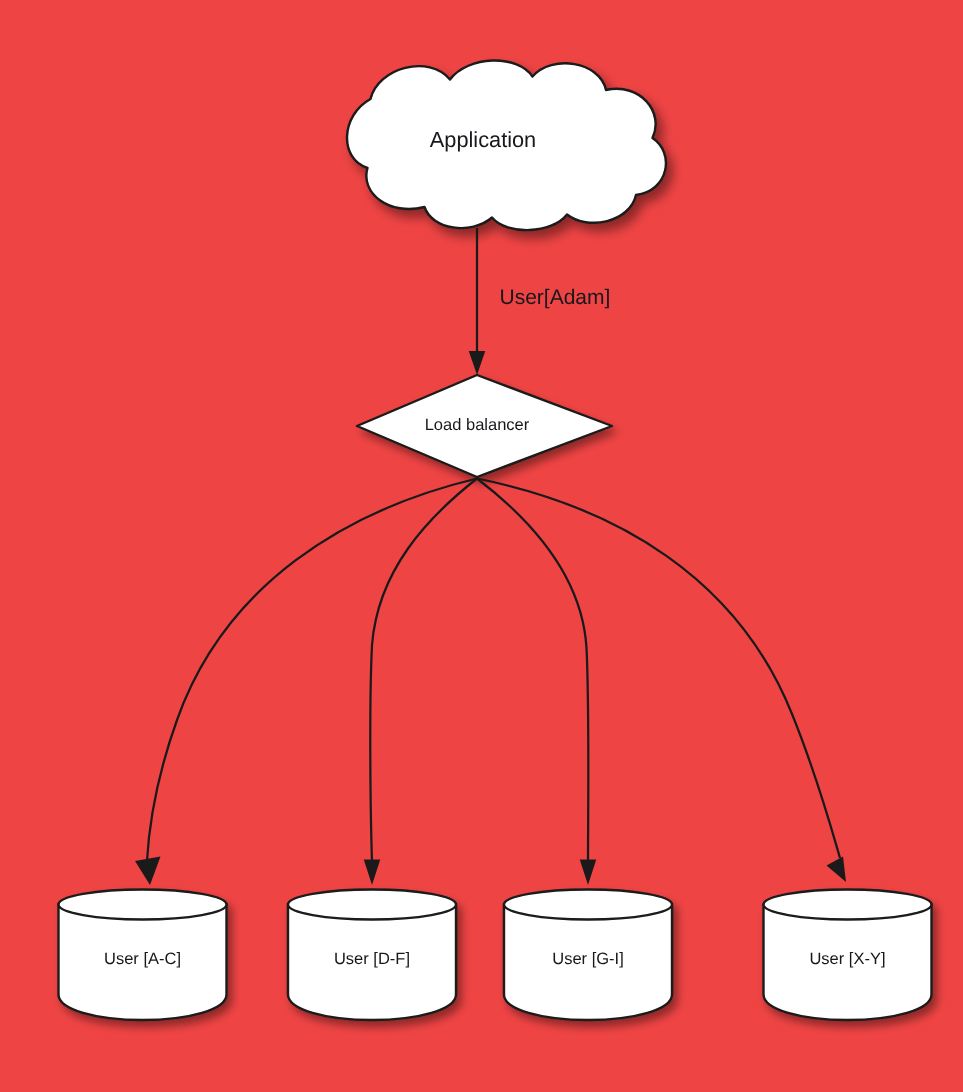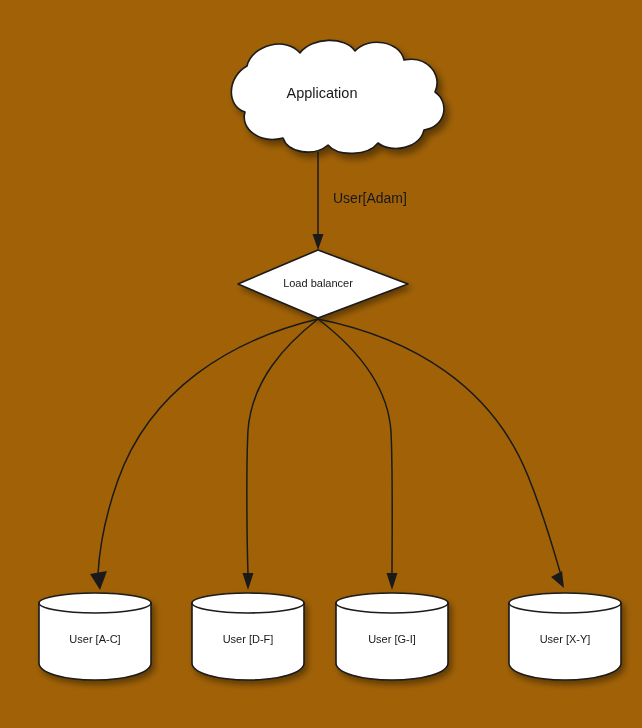--- a/index.html
+++ b/index.html
@@ -10,21 +10,21 @@
   body {
     width: 642px;
     height: 728px;
     font-family: "Liberation Sans", sans-serif;
     overflow: hidden;
   }
   #diagram-canvas {
     position: relative;
     width: 642px;
     height: 728px;
-    background: #a16207;
+    background: #ef4444;
   }
   svg.diagram-svg {
     position: absolute;
     top: 0;
     left: 0;
     width: 642px;
     height: 728px;
   }
   .node-shape {
     fill: #ffffff;

